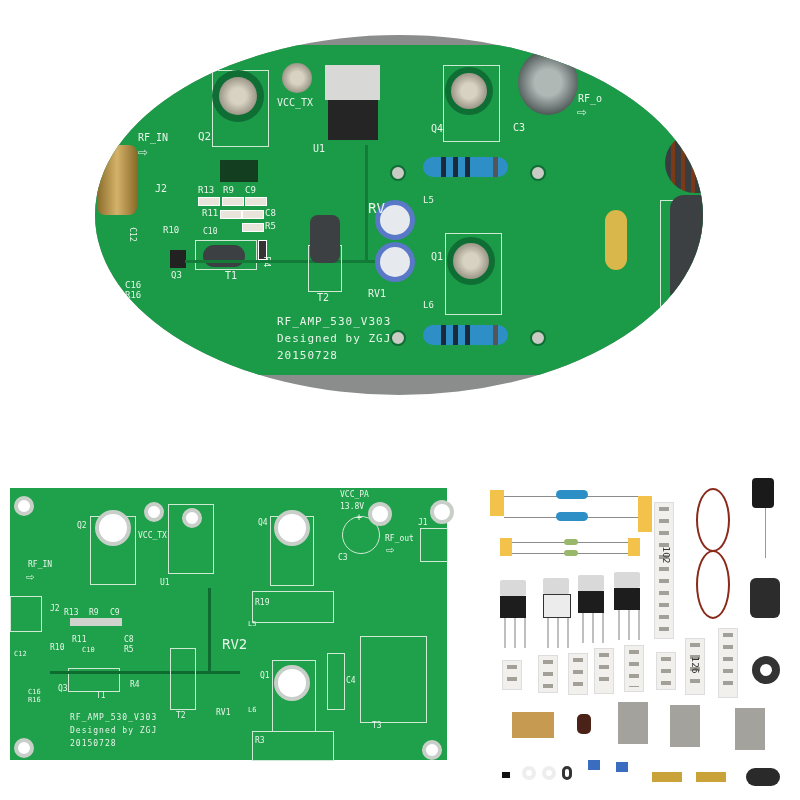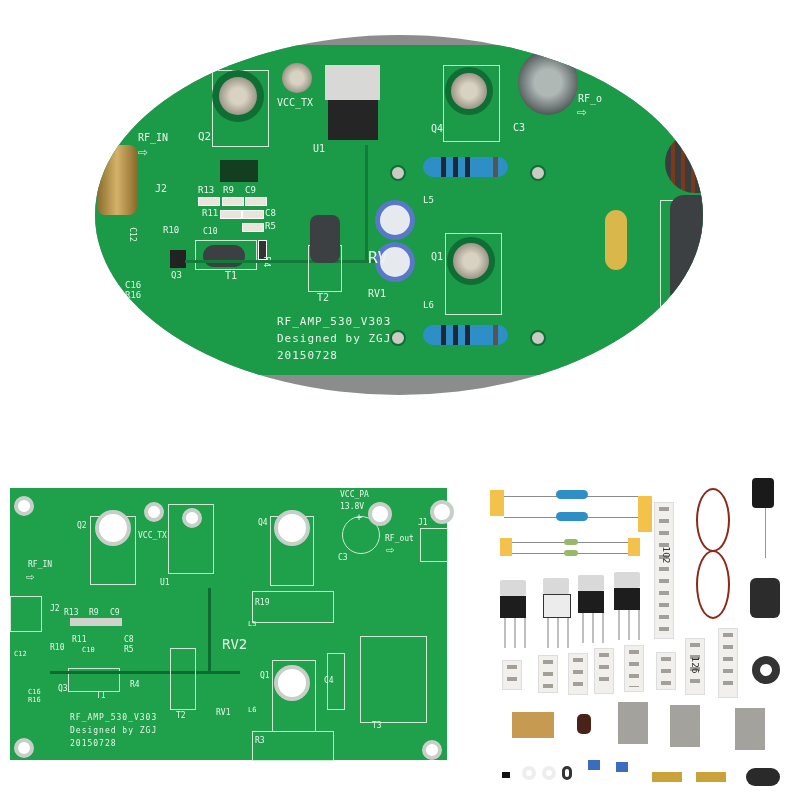--- a/index.html
+++ b/index.html
@@ -90,21 +90,21 @@
     <div class="trace" style="left:100px;top:215px;width:230px;height:3px;"></div>
     <div class="trace" style="left:280px;top:100px;width:3px;height:115px;"></div>
 
     <div class="box" style="left:223px;top:200px;width:32px;height:45px;"></div>
     <div class="toroid" style="left:225px;top:170px;width:30px;height:48px;border-radius:8px;"></div>
     <span class="silk" style="left:232px;top:247px;font-size:10px;">T2</span>
 
     <div class="pot" style="left:290px;top:155px;"></div>
     <div class="pot" style="left:290px;top:197px;"></div>
     <span class="silk" style="left:283px;top:243px;font-size:10px;">RV1</span>
-    <span class="silk" style="left:283px;top:155px;font-size:16px;margin-top:48px;">RV</span>
+    <span class="silk" style="left:283px;top:155px;font-size:14px;">RV</span>
 
     <div class="pad" style="left:305px;top:120px;width:12px;height:12px;"></div>
     <div class="resistor" style="left:338px;top:112px;width:85px;">
       <div class="band" style="left:18px;"></div>
         <div class="band" style="left:30px;"></div>
         <div class="band" style="left:42px;"></div>
         <div class="band" style="left:70px;background:#555;"></div>
     </div>
     <div class="pad" style="left:445px;top:120px;width:12px;height:12px;"></div>
     <div class="pad" style="left:305px;top:285px;width:12px;height:12px;"></div>
@@ -201,21 +201,21 @@
   <span class="silk" style="left:248px;top:30px;font-size:8px;">Q4</span>
 
   <div class="box" style="left:242px;top:103px;width:80px;height:30px;"></div>
   <span class="silk" style="left:245px;top:110px;font-size:8px;">R19</span>
 
   <div class="box" style="left:262px;top:172px;width:42px;height:70px;"></div>
   <div class="hole" style="left:264px;top:177px;width:28px;height:28px;"></div>
   <span class="silk" style="left:250px;top:183px;font-size:8px;">Q1</span>
 
   <div class="box" style="left:317px;top:165px;width:16px;height:55px;"></div>
-  <span class="silk" style="left:314px;top:188px;font-size:8px;text-align:right;">C4</span>
+  <span class="silk" style="left:336px;top:188px;font-size:8px;text-align:right;">C4</span>
 
   <div class="box" style="left:242px;top:243px;width:80px;height:28px;"></div>
   <span class="silk" style="left:245px;top:248px;font-size:8px;">R3</span>
 
   <span class="silk" style="left:330px;top:2px;font-size:8px;">VCC_PA</span>
   <span class="silk" style="left:330px;top:14px;font-size:8px;">13.8V</span>
   <div class="abs" style="left:332px;top:28px;width:36px;height:36px;border-radius:50%;border:1.5px solid #cfe9d4;"></div>
   <span class="silk" style="left:346px;top:24px;font-size:10px;">+</span>
   <span class="silk" style="left:328px;top:65px;font-size:8px;">C3</span>
   <div class="hole" style="left:358px;top:14px;width:16px;height:16px;"></div>

